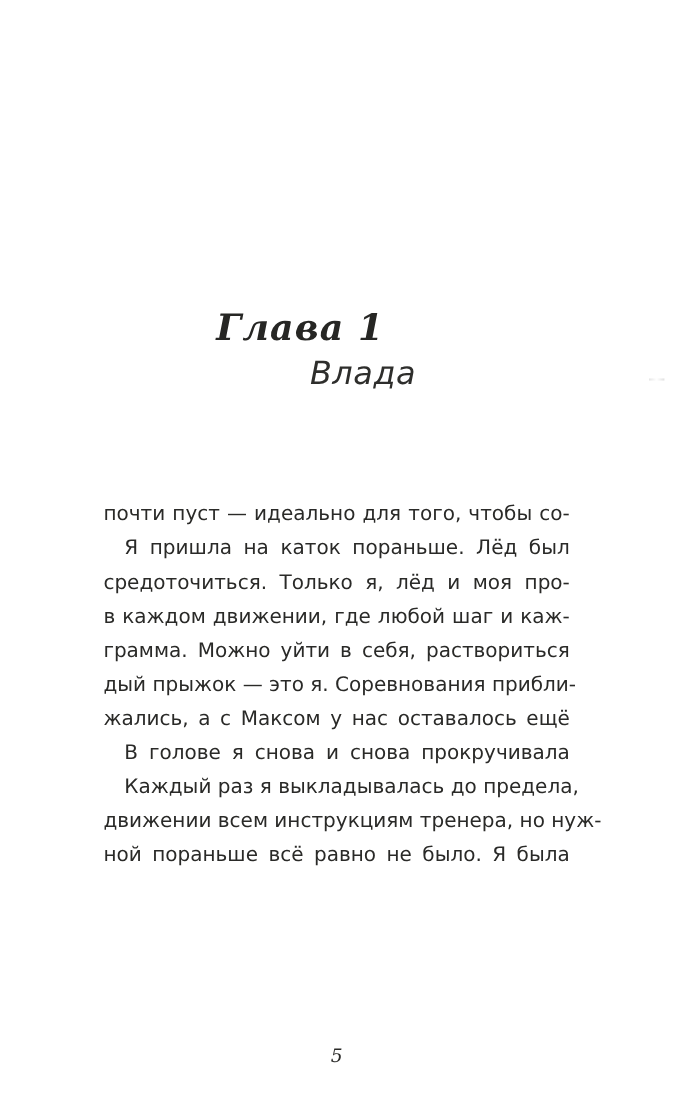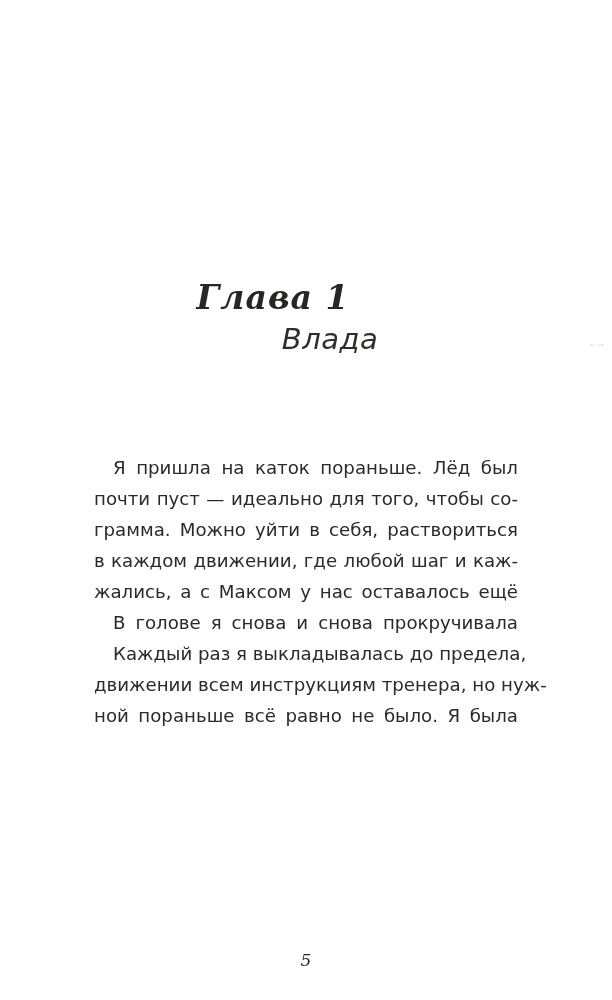--- a/index.html
+++ b/index.html
@@ -34,24 +34,26 @@
     background:linear-gradient(90deg,#e6e6e6,#ffffff,#e0e0e0);
   }
 </style>
 </head>
 <body>
 
 <div class="chapter-title">Глава 1</div>
 <div class="chapter-subtitle">Влада</div>
 
 <div class="body-text">
+  <span class="line">почти пуст — идеально для того, чтобы со-</span>
   <span class="line indent">Я пришла на каток пораньше. Лёд был</span>
-  <span class="line">почти пуст — идеально для того, чтобы со-</span>
+  <span class="line">средоточиться. Только я, лёд и моя про-</span>
+  <span class="line">в каждом движении, где любой шаг и каж-</span>
   <span class="line">грамма. Можно уйти в себя, раствориться</span>
-  <span class="line">в каждом движении, где любой шаг и каж-</span>
+  <span class="line">дый прыжок — это я. Соревнования прибли-</span>
   <span class="line">жались, а с Максом у нас оставалось ещё</span>
   <span class="line indent">В голове я снова и снова прокручивала</span>
   <span class="line indent">Каждый раз я выкладывалась до предела,</span>
   <span class="line">движении всем инструкциям тренера, но нуж-</span>
   <span class="line">ной пораньше всё равно не было. Я была</span>
 </div>
 
 <div class="edge-mark"></div>
 
 <div class="page-number">5</div>

